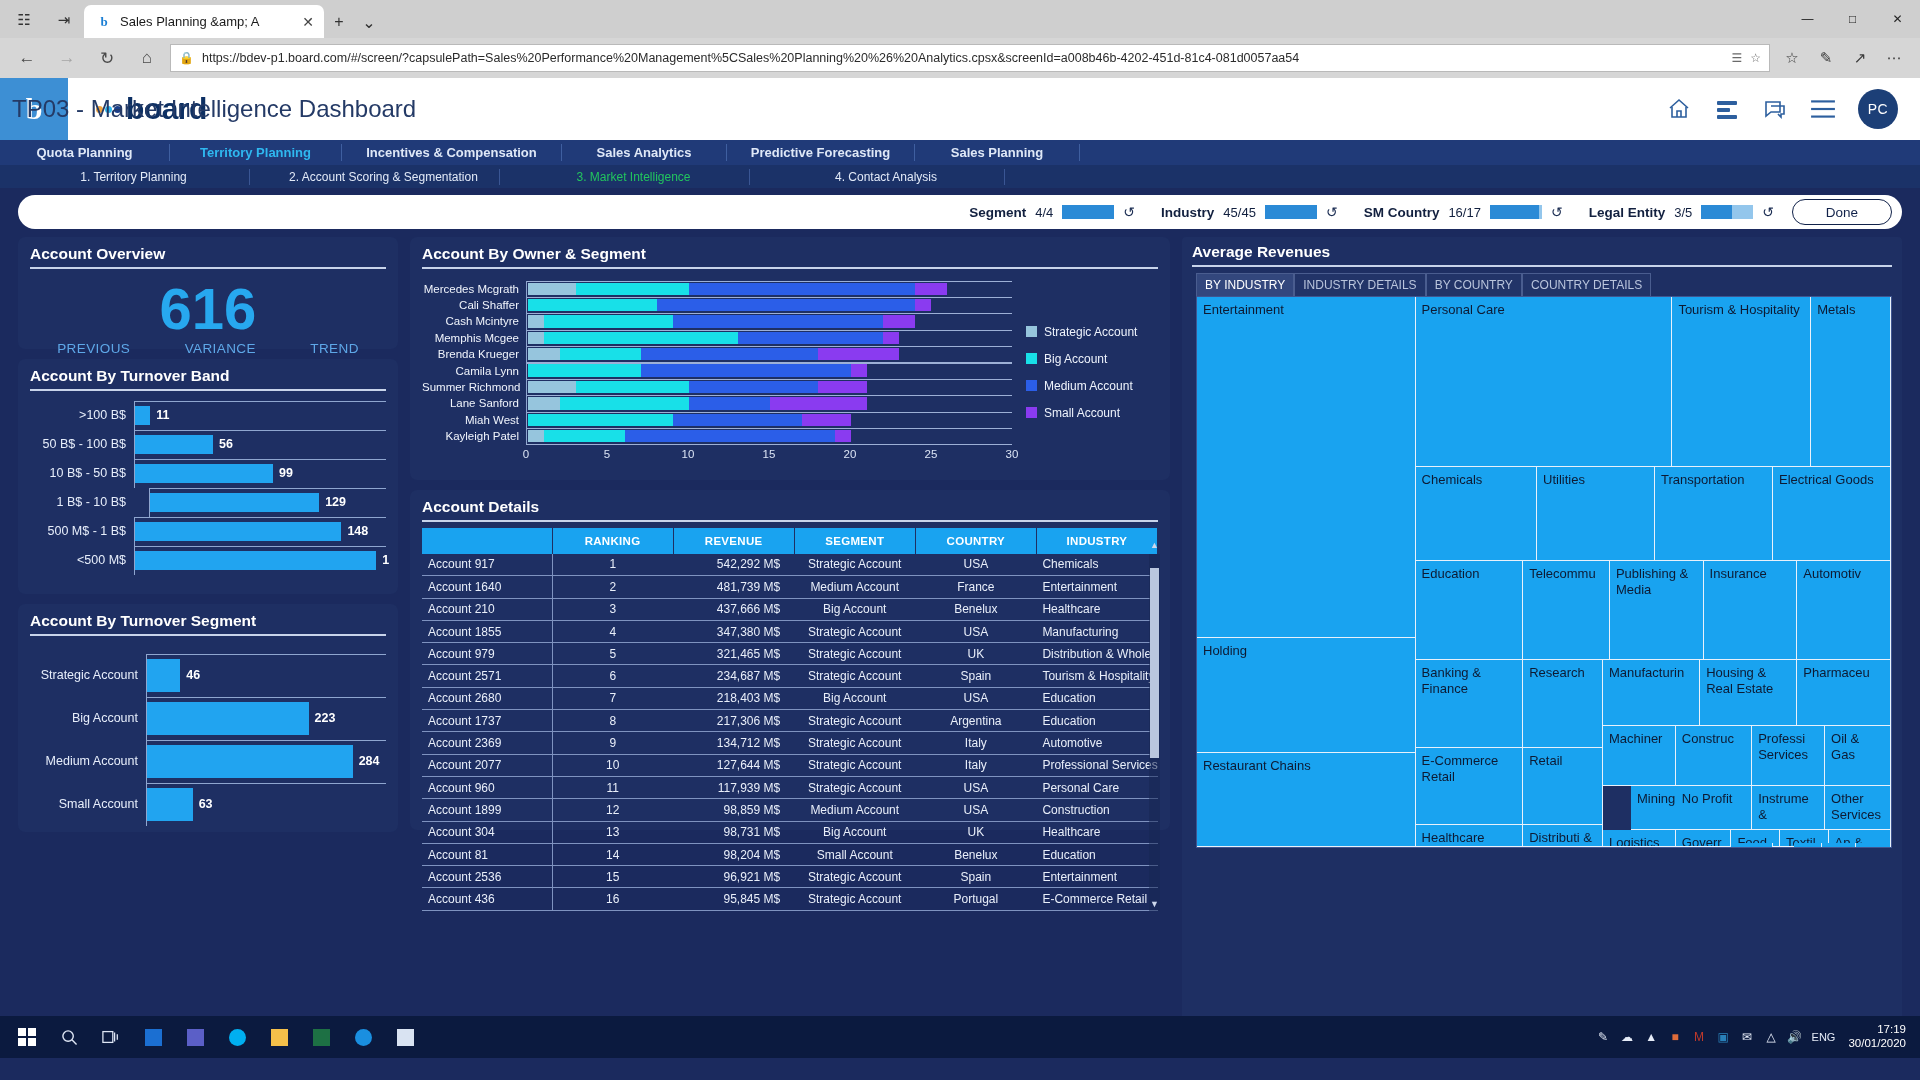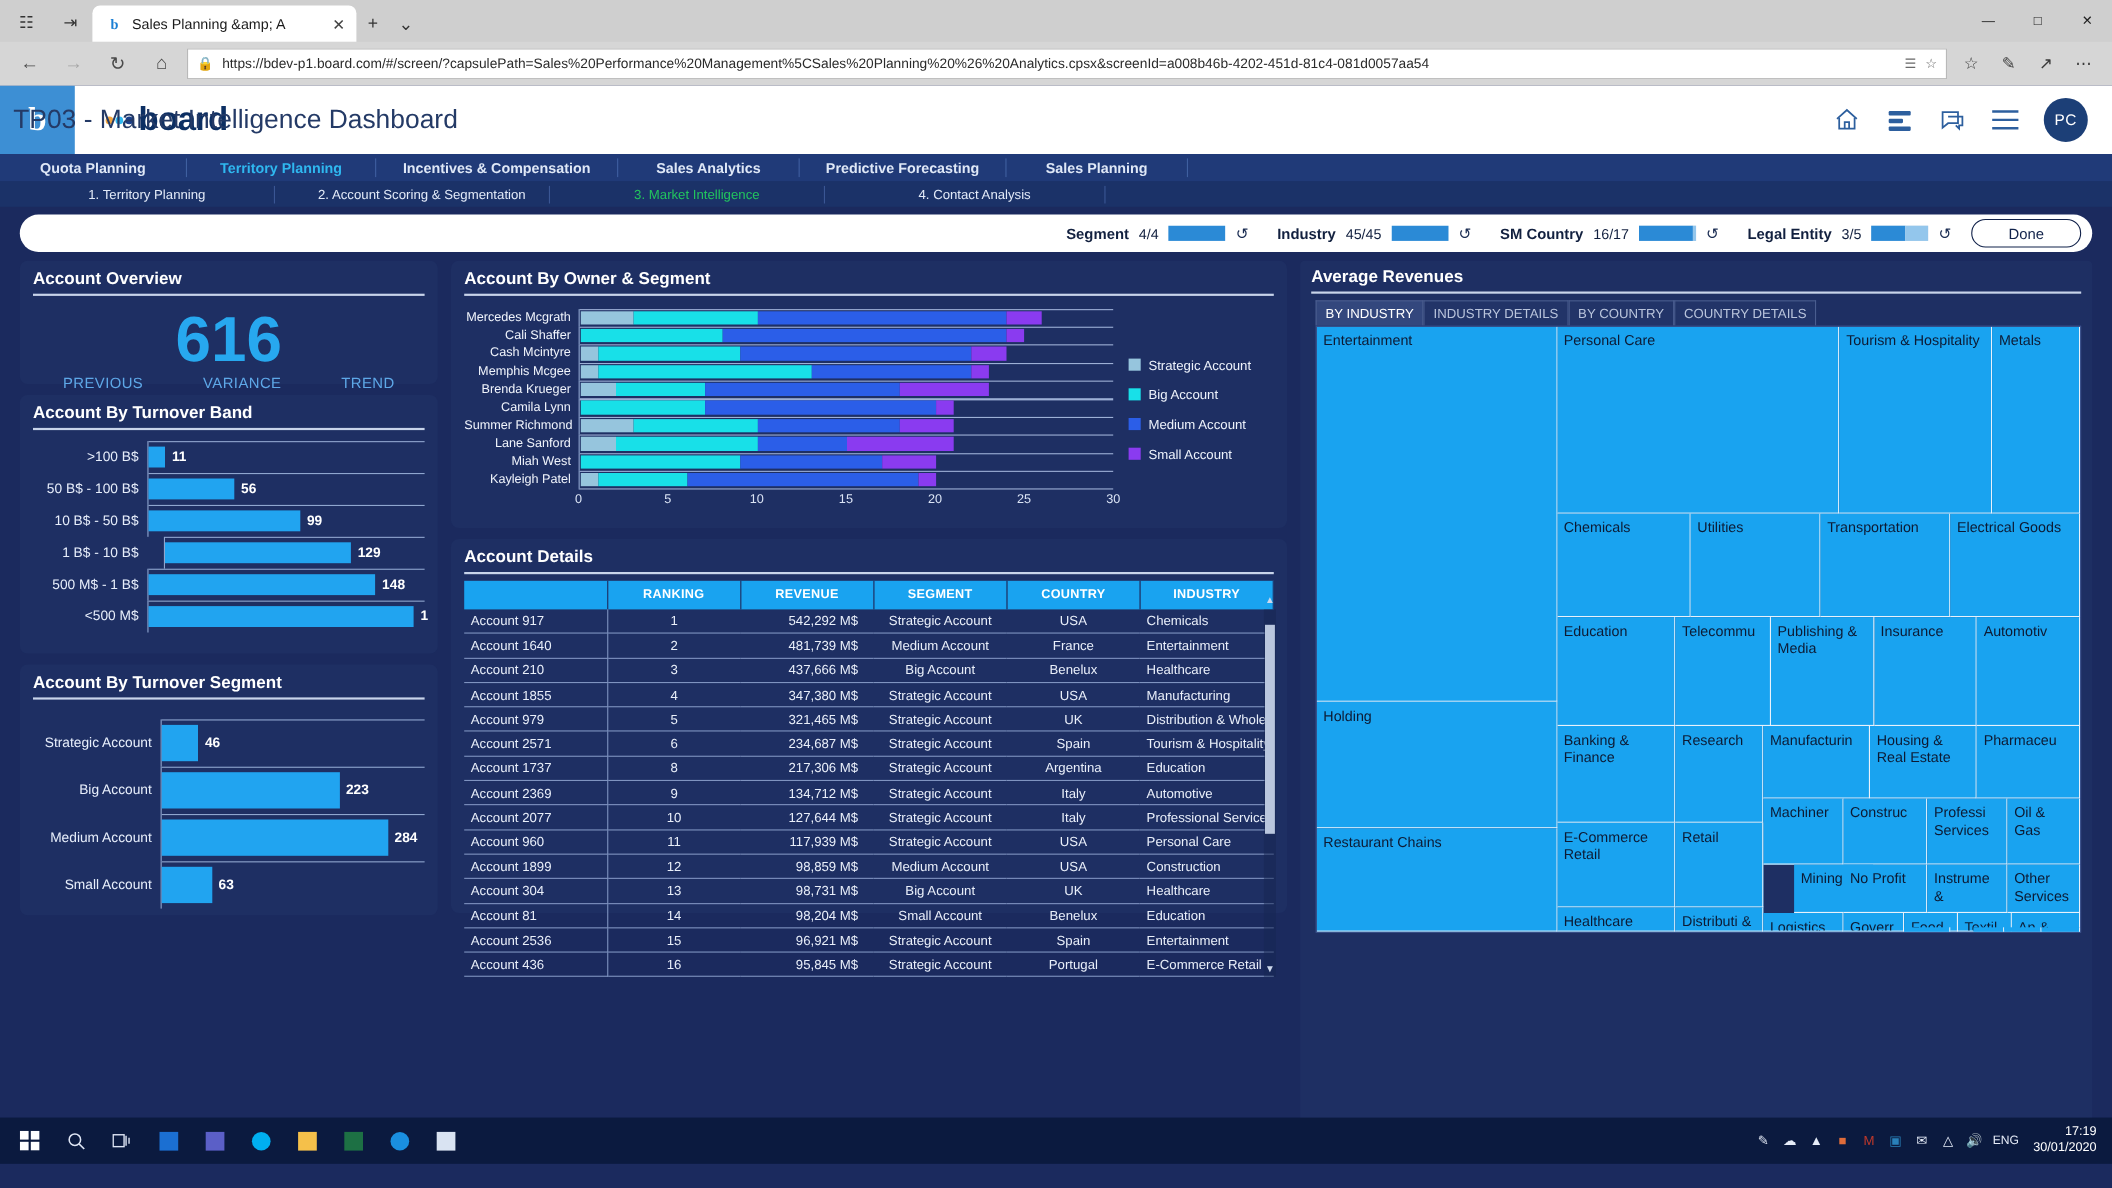--- a/index.html
+++ b/index.html
@@ -635,20 +635,28 @@
                   <td class="c">UK</td>
                   <td class="l">Distribution &amp; Wholesa</td>
                 </tr>
                 <tr>
                   <td class="l">Account 2571</td>
                   <td class="c">6</td>
                   <td class="r">234,687 M$</td>
                   <td class="c">Strategic Account</td>
                   <td class="c">Spain</td>
                   <td class="l">Tourism &amp; Hospitality</td>
+                </tr>
+                <tr>
+                  <td class="l">Account 2680</td>
+                  <td class="c">7</td>
+                  <td class="r">218,403 M$</td>
+                  <td class="c">Big Account</td>
+                  <td class="c">USA</td>
+                  <td class="l">Education</td>
                 </tr>
                 <tr>
                   <td class="l">Account 1737</td>
                   <td class="c">8</td>
                   <td class="r">217,306 M$</td>
                   <td class="c">Strategic Account</td>
                   <td class="c">Argentina</td>
                   <td class="l">Education</td>
                 </tr>
                 <tr>

